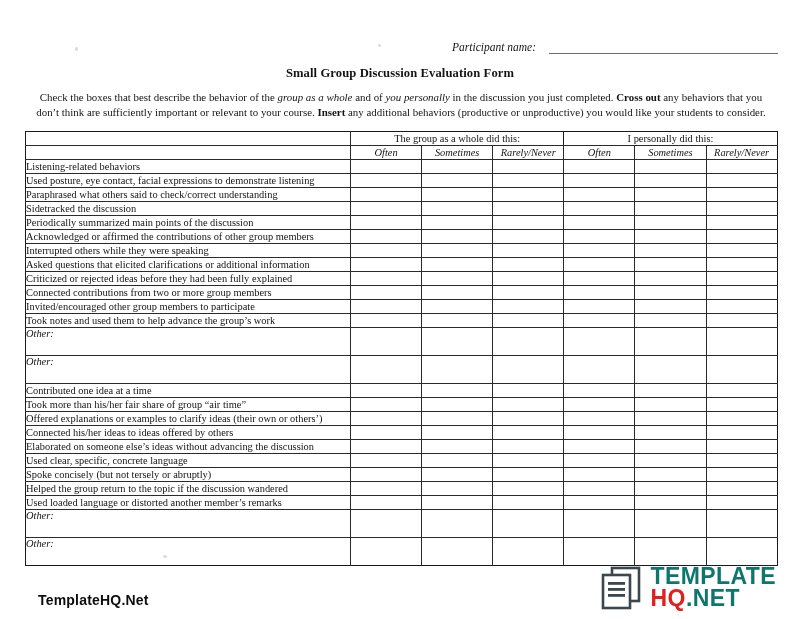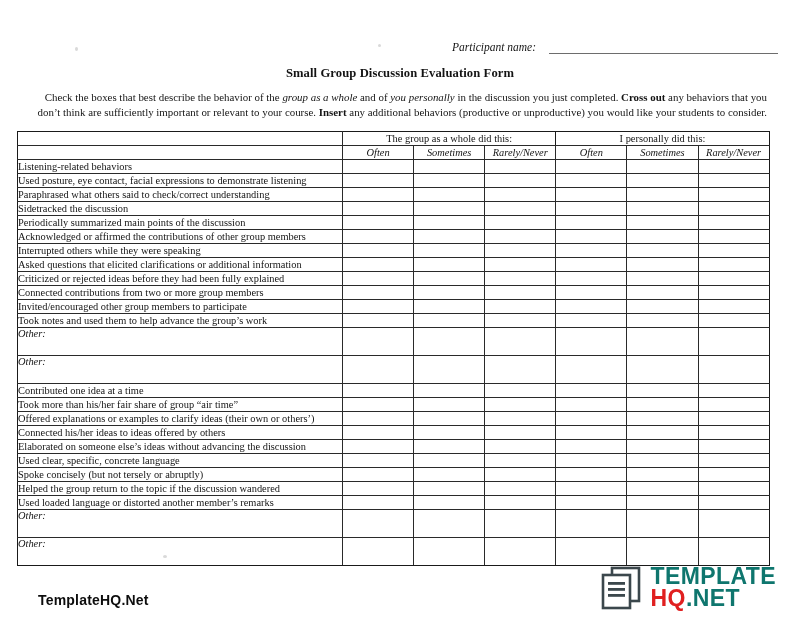--- a/index.html
+++ b/index.html
@@ -47,30 +47,30 @@
     letter-spacing: .1px;
   }
 
   .instructions {
     position: absolute;
     top: 90px;
     left: 35px;
     width: 732px;
     font-size: 10.9px;
     line-height: 1.42;
-    text-align: right;
+    text-align: center;
   }
   .instructions i { font-style: italic; }
   .instructions b { font-weight: bold; }
 
   
   .form-table {
     position: absolute;
     top: 131px;
-    left: 17px;
+    left: 25px;
     width: 752px;
     border-collapse: collapse;
     table-layout: fixed;
   }
   .form-table td, .form-table th {
     border: 1px solid #2a2a2a;
     font-weight: normal;
     font-size: 10.4px;
     padding: 0;
     vertical-align: middle;

